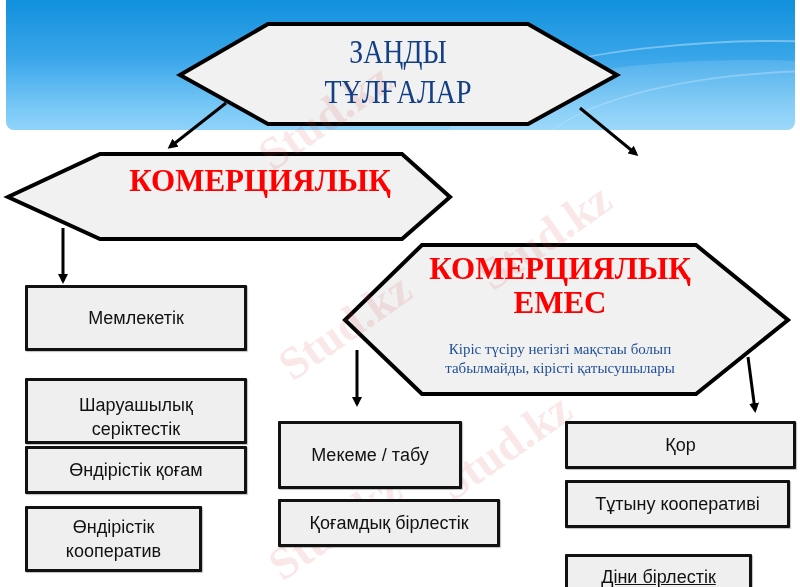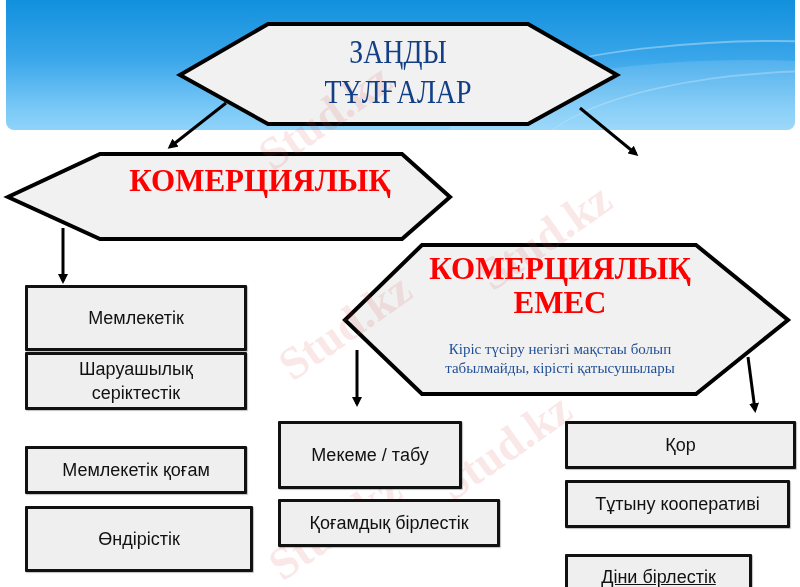--- a/index.html
+++ b/index.html
@@ -100,32 +100,33 @@
   <div class="red-title">ЕМЕС</div>
   <div class="blue-sub-small" style="margin-top:20px;">Кіріс түсіру негізгі мақстаы болып</div>
   <div class="blue-sub-small">табылмайды, кірісті қатысушылары</div>
 </div>
 
 <div class="box" style="left:25px; top:285px; width:222px; height:66px;">
   <div>
     <div>Мемлекетік</div>
   </div>
 </div>
-<div class="box" style="left:25px; top:352px; width:222px; height:58px;">
+<div class="box" style="left:25px; top:378px; width:222px; height:66px;align-items:flex-end;">
   <div>
     <div>Шаруашылық</div>
     <div>серіктестік</div>
   </div>
 </div>
 <div class="box" style="left:25px; top:446px; width:222px; height:48px;">
-  <div>Мемлекетік қоғам</div>
+  <div>Өндірістік қоғам</div>
 </div>
-<div class="box" style="left:25px; top:506px; width:228px; height:66px;">
+<div class="box" style="left:25px; top:506px; width:177px; height:66px;">
   <div>
     <div>Өндірістік</div>
+    <div>кооператив</div>
   </div>
 </div>
 
 <div class="box" style="left:278px; top:421px; width:184px; height:68px;">
   <div>
     <div>Мекеме / табу</div>
   </div>
 </div>
 <div class="box" style="left:278px; top:499px; width:222px; height:48px;">
   <div>Қоғамдық бірлестік</div>

